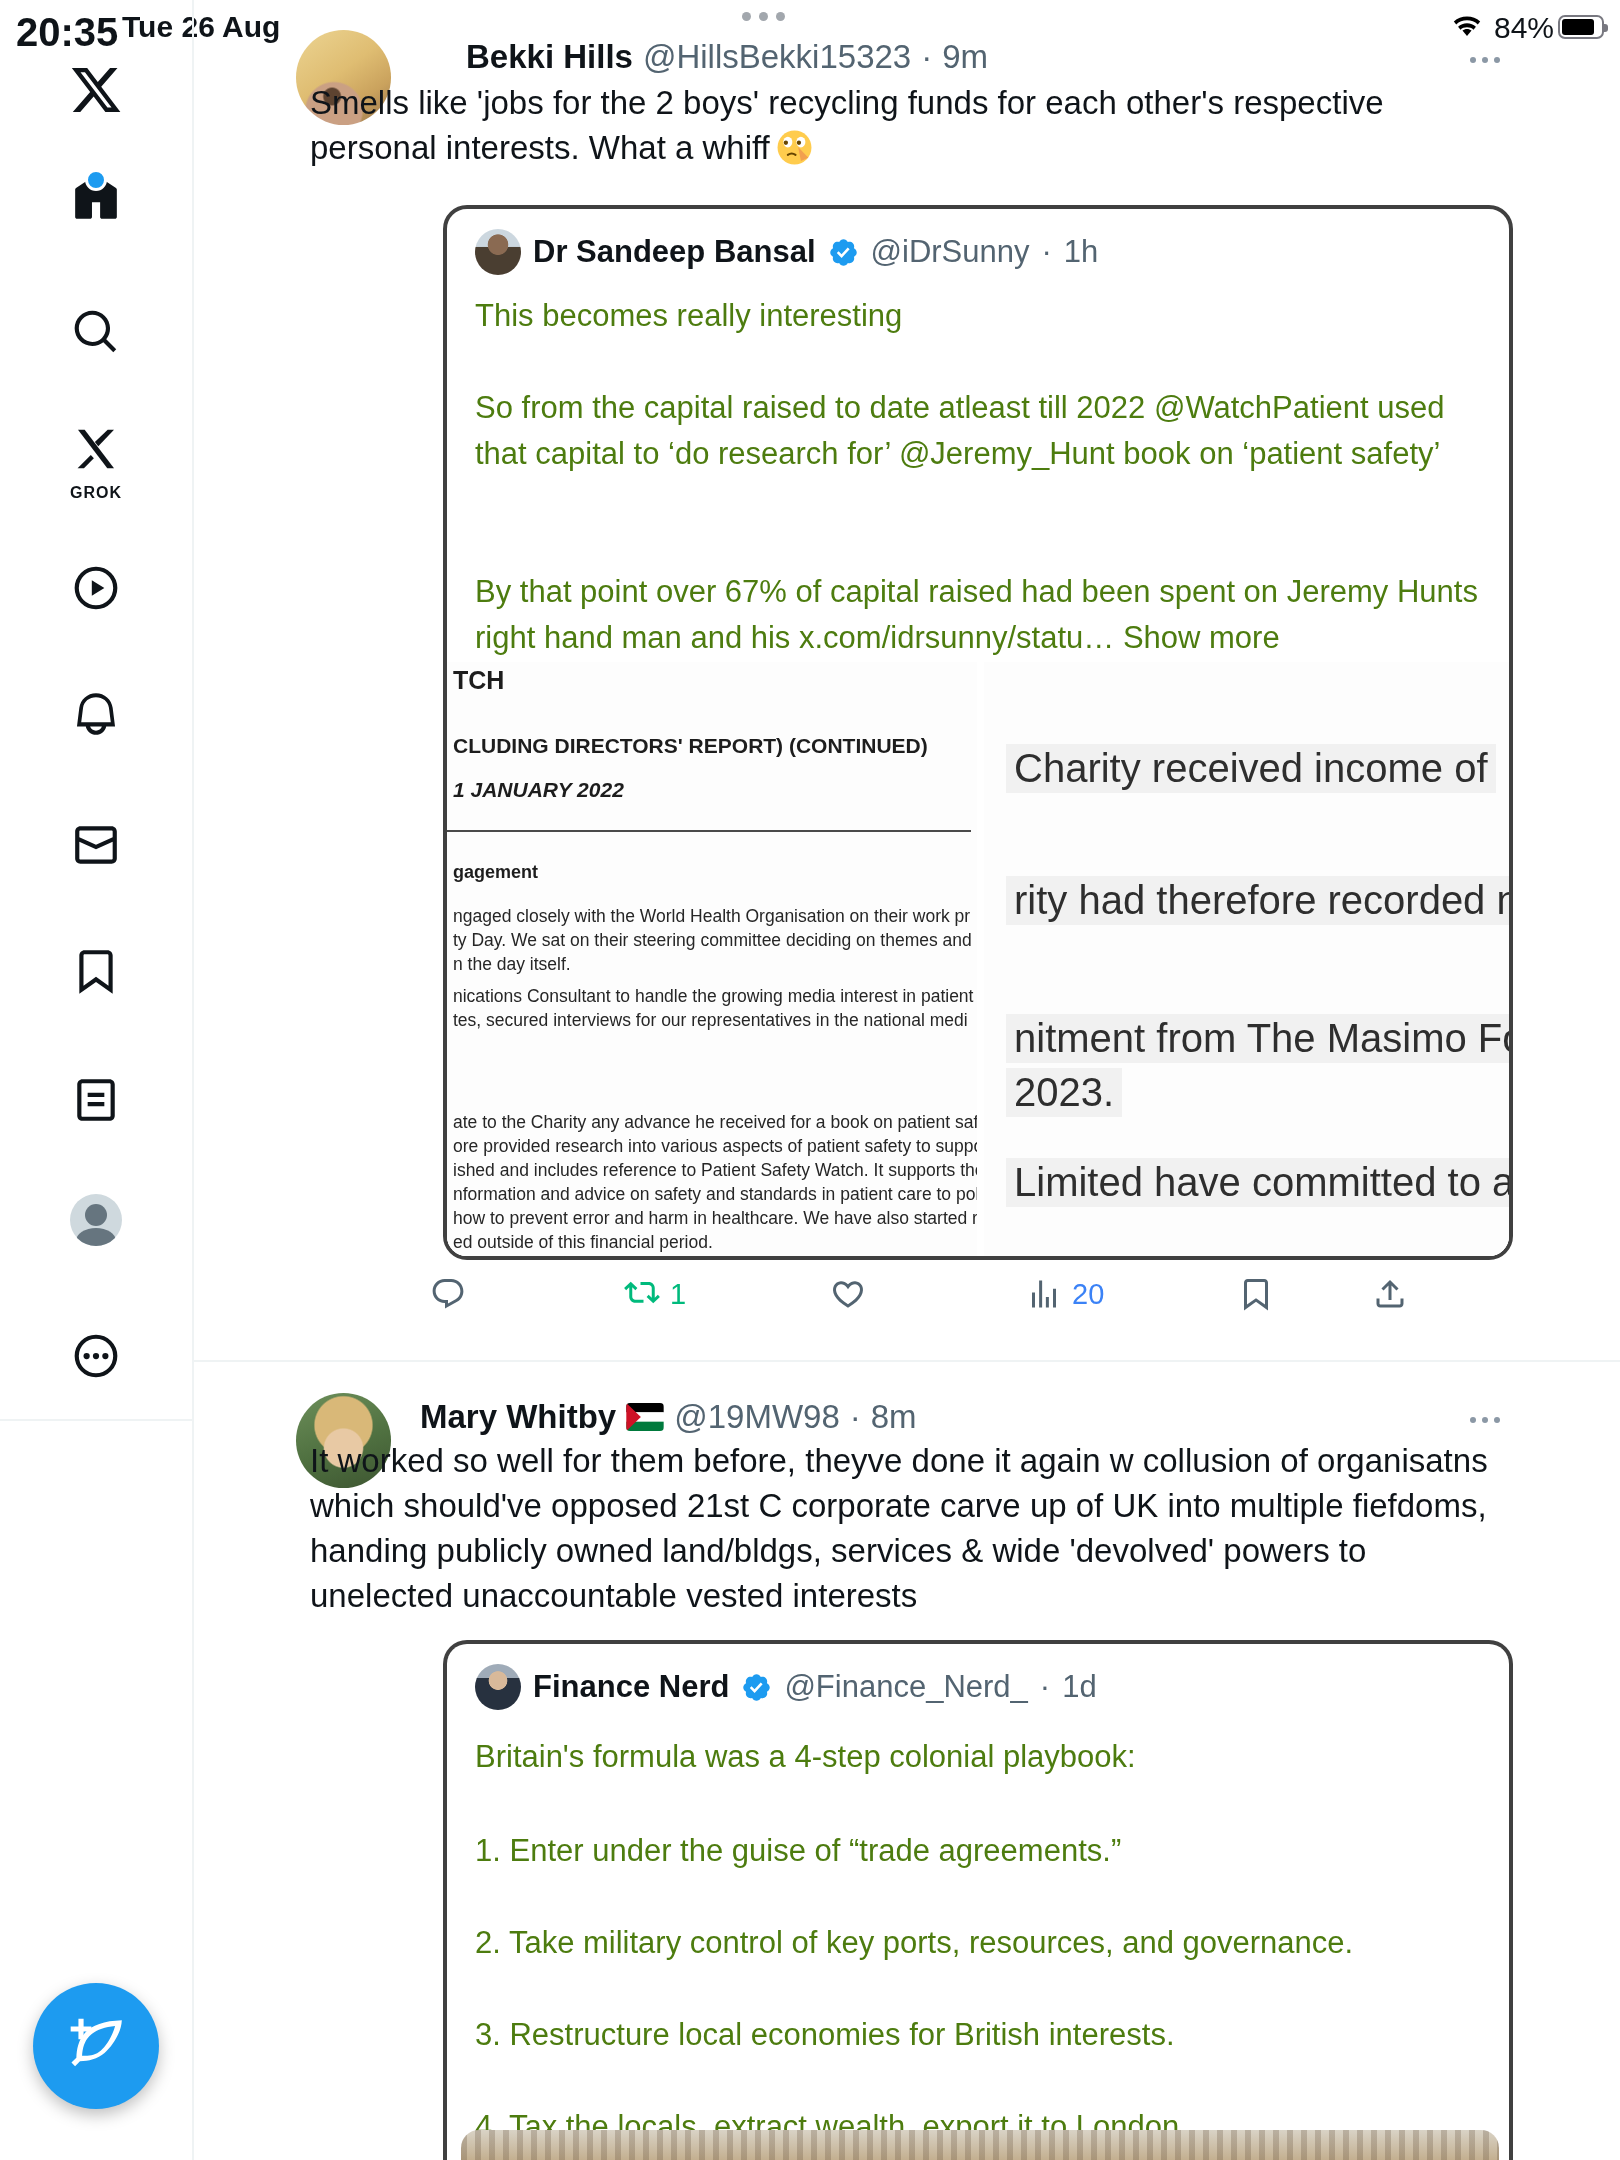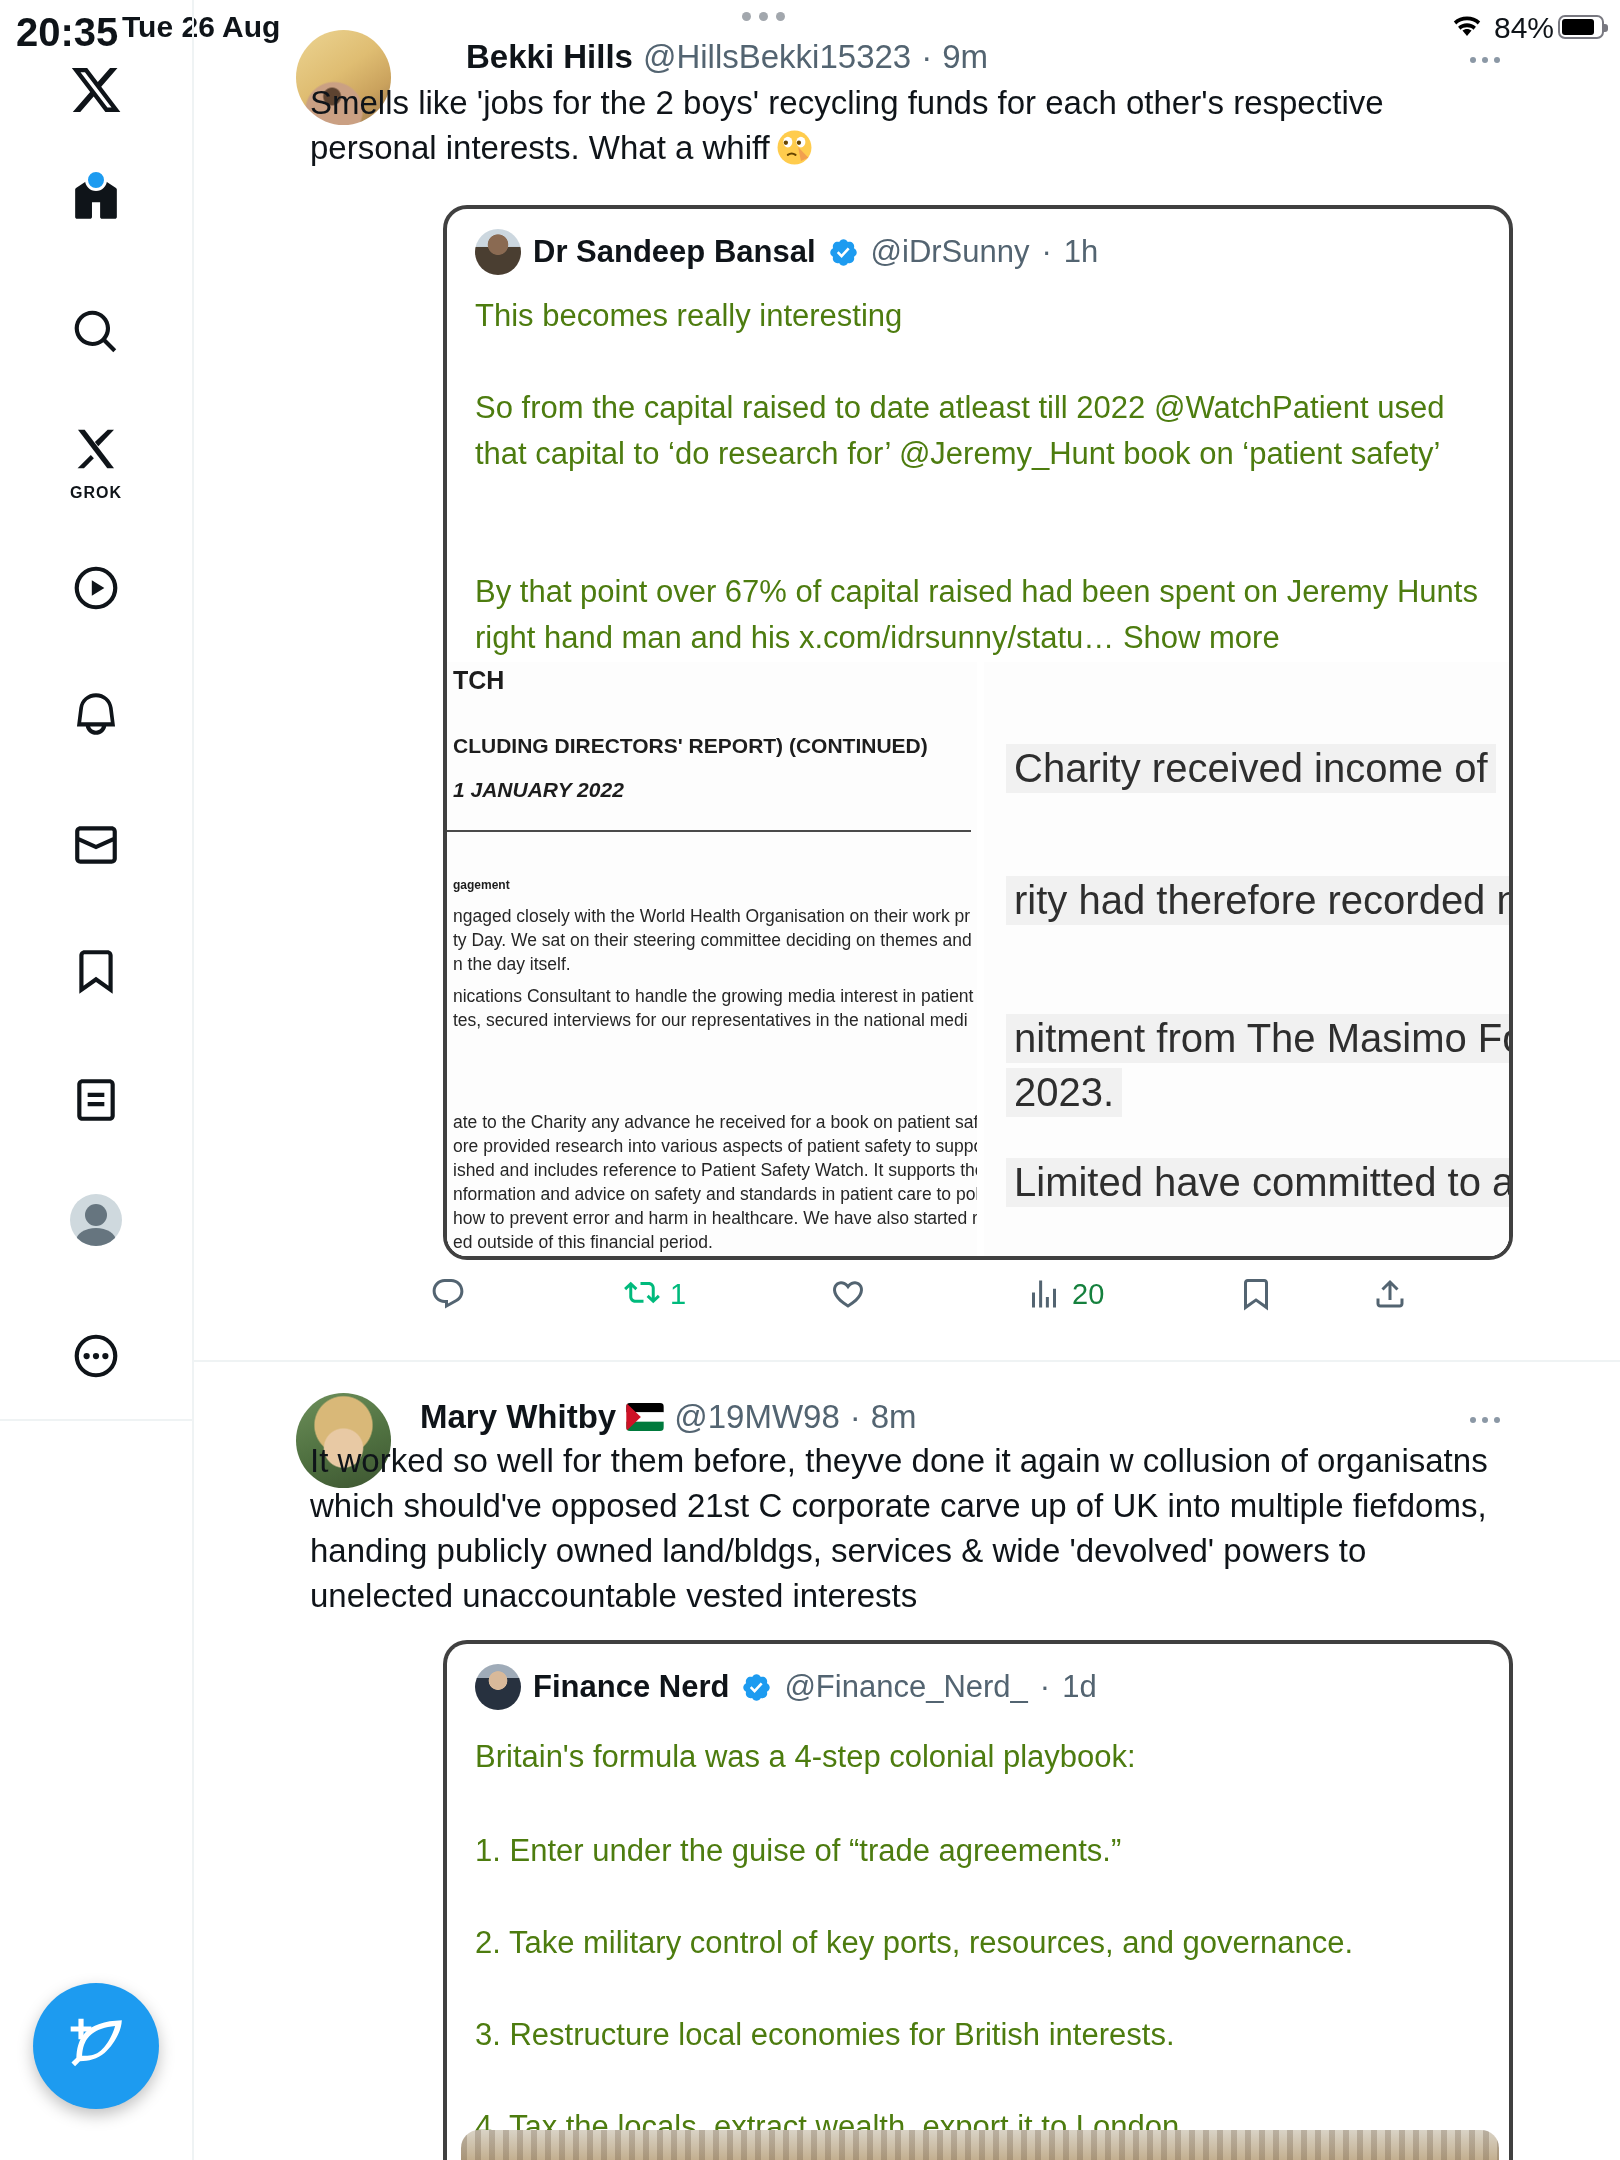--- a/index.html
+++ b/index.html
@@ -110,37 +110,37 @@
 
   
   .q-media{position:absolute;left:0;top:453px;width:1066px;height:600px;background:#fff;}
   .doc{position:absolute;top:0;height:600px;background:#fdfdfd;overflow:hidden;color:#1d1d1d;}
   .doc-left{left:0;width:530px;padding-left:16px;box-sizing:border-box;}
   .doc-right{left:537px;width:529px;}
   .doc-left .d-head{position:absolute;left:6px;top:4px;font-size:25px;font-weight:700;}
   .doc-left .d-title{position:absolute;left:6px;top:72px;font-size:21px;font-weight:700;white-space:pre;}
   .doc-left .d-sub{position:absolute;left:6px;top:116px;font-size:21px;font-weight:700;font-style:italic;white-space:pre;}
   .doc-left .d-hr{position:absolute;left:0;top:168px;width:524px;height:2px;background:#4a4a4a;}
-  .doc-left .d-sec{position:absolute;left:6px;top:216px;font-size:12px;font-weight:700;}
+  .doc-left .d-sec{position:absolute;left:6px;top:200px;font-size:18px;font-weight:700;}
   .doc-par{position:absolute;left:6px;font-size:17.5px;line-height:24px;color:#262626;}
   .doc-left .par1{top:242px;}
   .doc-left .par2{top:322px;}
   .doc-left .par3{top:448px;}
   .doc-right .r-line{position:absolute;left:22px;font-size:40px;color:#2e2e2e;white-space:pre;background:#f1f1f1;padding:2px 8px;}
   .rl1{top:82px;}
   .rl2{top:214px;}
   .rl3{top:352px;}
   .rl4{top:406px;}
   .rl5{top:496px;}
 
   
   .eng{left:410px;top:1272px;width:1060px;height:52px;}
   .eng-item{position:absolute;top:4px;display:flex;align-items:center;gap:10px;}
   .eng-item svg{display:block;}
-  .eng-count{font-size:29px;color:#15803d;}
+  .eng-count{font-size:29px;color:#3b82f6;}
   .eng-count.green{color:#00ba7c;}
   .e-reply{left:20px;}
   .e-repost{left:214px;}
   .e-like{left:420px;}
   .e-views{left:616px;}
   .e-bm{left:828px;}
   .e-share{left:962px;}
 
   .feed-divider{left:194px;top:1360px;width:1426px;height:2px;background:#eff3f4;}
 

